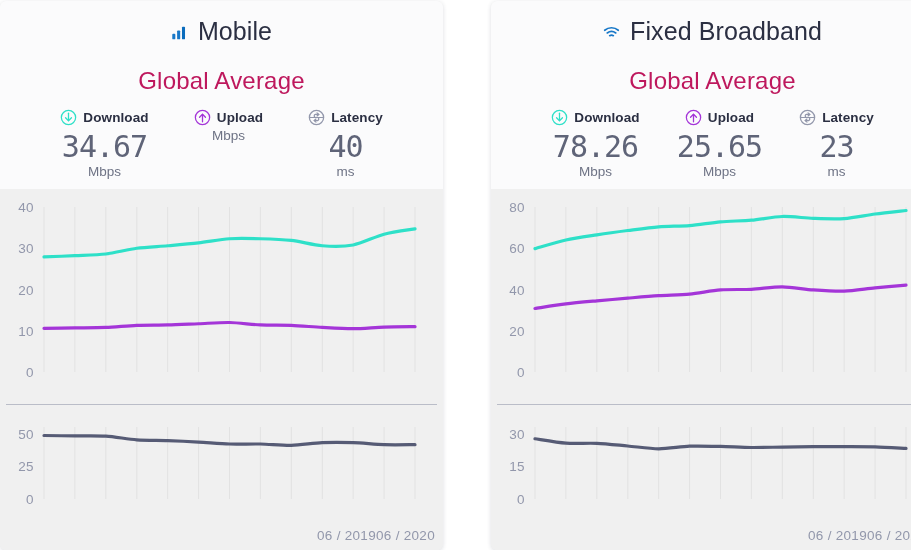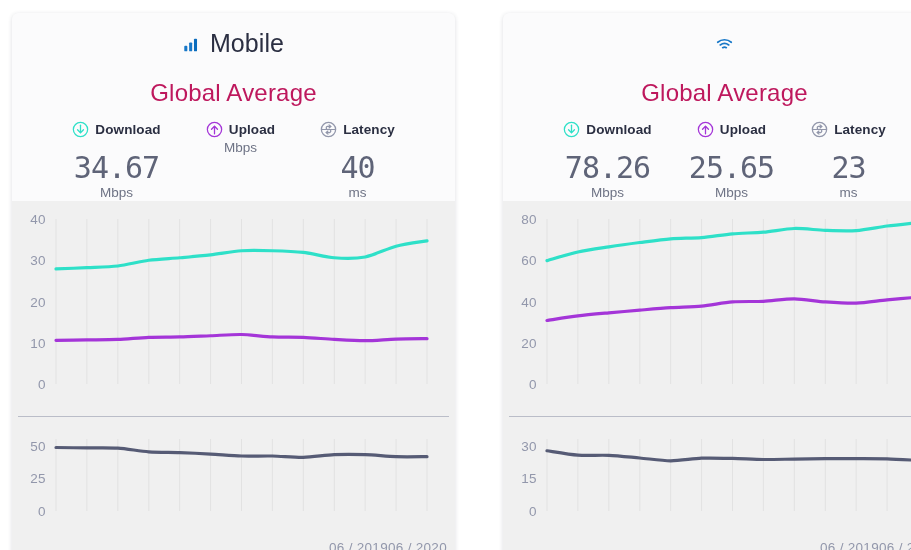--- a/index.html
+++ b/index.html
@@ -6,21 +6,21 @@
   body{
     width:911px;height:550px;
     background:#ffffff;
     font-family:"Liberation Sans", sans-serif;
     overflow:hidden;
   }
   .board{
     display:flex;
     width:911px;height:550px;
     gap:24px;
-    padding:12px;
+    padding:0;
     box-sizing:border-box;
   }
   .panel{
     position:relative;
     width:443px;
     height:549px;
     margin-top:1px;
     background:#f0f0f0;
     border-radius:6px;
     box-shadow:0 1px 4px rgba(40,45,70,.16);
@@ -62,21 +62,21 @@
   .metric{width:124px;}
   .metric.lat{width:110px;}
   .mhead{
     display:flex;align-items:center;justify-content:center;gap:6px;
     height:20px;
   }
   .mlabel{
     font-size:13.5px;font-weight:bold;color:#2b2f42;letter-spacing:.1px;
   }
   .mval{
-    margin-top:13px;
+    margin-top:4px;
     font-size:30px;
     color:#5f6478;
     font-family:"DejaVu Sans Mono", monospace;
     letter-spacing:-1px;
     line-height:1.05;
   }
   .munit{
     margin-top:1px;
     font-size:13.5px;
     color:#6e7385;
@@ -215,20 +215,21 @@
     </div>
   </div>
   <div class="panel right">
     <div class="phead">
       <div class="ptitle">
         <svg class="ic" viewBox="0 0 22 18" width="24" height="20">
       <path d="M2.2 6.1 A13.5 13.5 0 0 1 19.8 6.1" fill="none" stroke="#1878c8" stroke-width="2.2" stroke-linecap="round"></path>
       <path d="M5.5 9.6 A9 9 0 0 1 16.5 9.6" fill="none" stroke="#1878c8" stroke-width="2.2" stroke-linecap="round"></path>
       <path d="M8.6 13.1 A4.6 4.6 0 0 1 13.4 13.1" fill="none" stroke="#1878c8" stroke-width="2.2" stroke-linecap="round"></path>
     </svg>
+        <span class="tx">Fixed Broadband</span>
       </div>
       <div class="subtitle">Global Average</div>
       <div class="metrics">
     <div class="metric ">
       <div class="mhead">
         <svg class="ic" viewBox="0 0 20 20">
       <circle cx="10" cy="10" r="8.4" fill="none" stroke="#2ee0c8" stroke-width="1.5"></circle>
       <path d="M10 4.9 V13.6" stroke="#2ee0c8" stroke-width="1.5" stroke-linecap="round" fill="none"></path>
       <path d="M6.5 10.3 L10 13.9 L13.5 10.3" stroke="#2ee0c8" stroke-width="1.5" fill="none" stroke-linecap="round" stroke-linejoin="round"></path>
     </svg>

